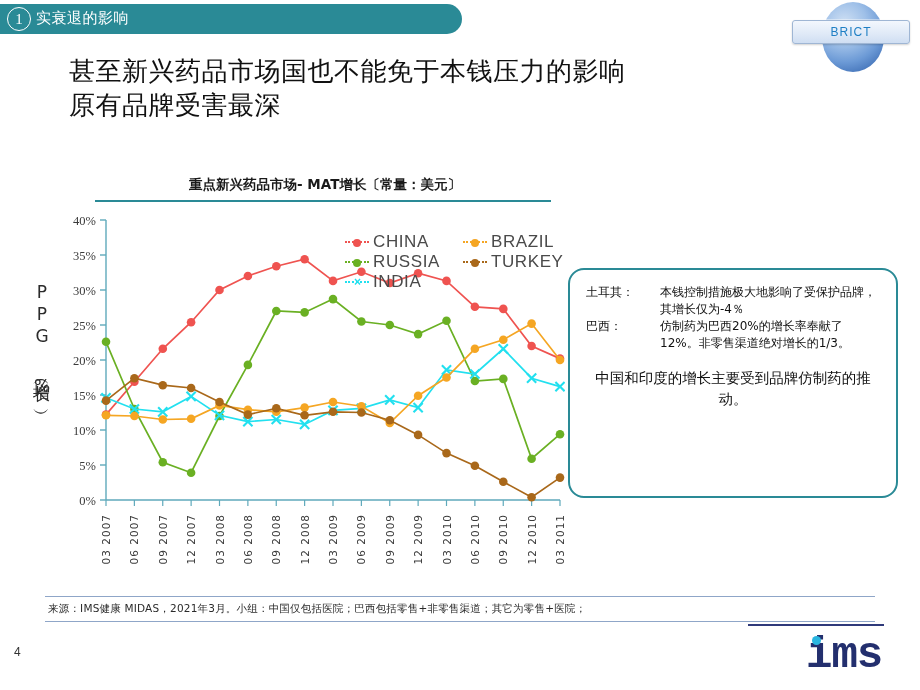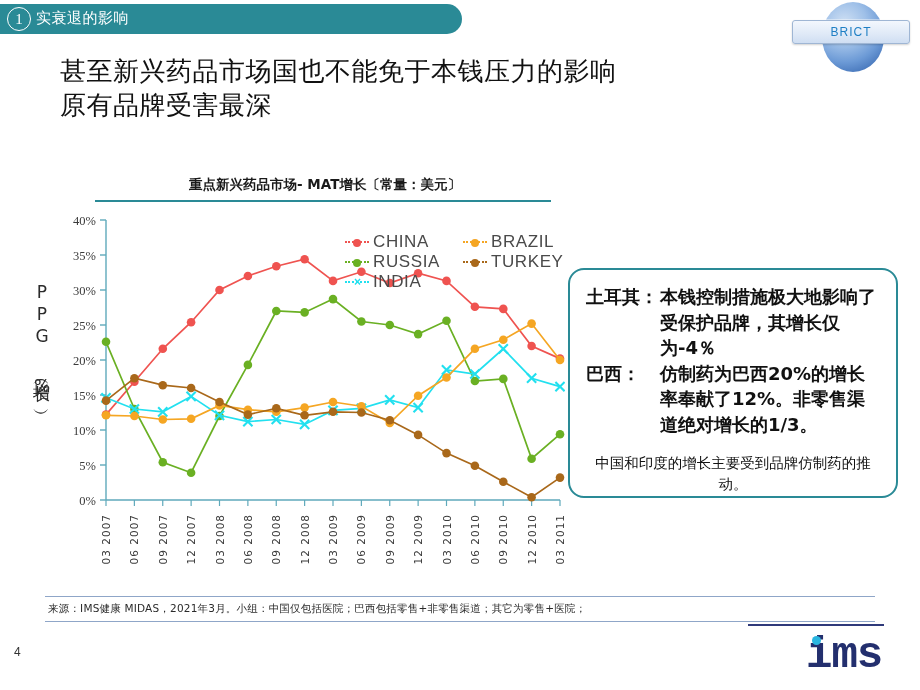--- a/index.html
+++ b/index.html
@@ -53,21 +53,21 @@
     width: 118px; height: 24px;
     background: linear-gradient(180deg,#f3f7fd 0%, #dfe9f7 60%, #cfdef2 100%);
     border: 1px solid #9fb6d4; border-radius: 3px;
     display: flex; align-items: center; justify-content: center;
     box-shadow: 0 1px 2px rgba(0,0,0,.18);
   }
   .brict-label { color: #1f7fc4; font-size: 12px; letter-spacing: 1px; }
 
   
   .slide-title {
-    position: absolute; left: 60px; top: 54px; width: 800px;
+    position: absolute; left: 69px; top: 54px; width: 800px;
     font-family: "DejaVu Sans", sans-serif;
     font-size: 26px; line-height: 1.32; color: #111111;
     letter-spacing: 0.5px;
   }
 
   
   .chart-title {
     position: absolute; left: 90px; top: 176px; width: 470px;
     text-align: center; font-size: 13.5px; font-weight: bold;
     color: #1a1a1a; font-family: "DejaVu Sans", sans-serif;
@@ -112,21 +112,21 @@
   .leg-text { font-size: 17px; color: #4a4a4a; letter-spacing: .6px; }
 
   
   .callout {
     position: absolute; left: 568px; top: 268px;
     width: 330px; height: 230px;
     border: 2px solid #2a8a96; border-radius: 16px;
     background: #ffffff;
     padding: 14px 16px 10px 16px;
   }
-  .co-row { display: flex; font-size: 18px; line-height: 1.42; color: #111; font-family:"DejaVu Sans",sans-serif;font-weight:bold;}
+  .co-row { display: flex; font-size: 12px; line-height: 1.42; color: #111; font-family:"DejaVu Sans",sans-serif;}
   .co-label { width: 74px; flex: 0 0 74px; }
   .co-body { flex: 1; }
   .co-para {
     margin-top: 16px; font-size: 14.5px; line-height: 1.42; color: #111;
     text-align: center; font-family:"DejaVu Sans",sans-serif;
   }
 
   
   .footer-rule {
     position: absolute; left: 45px; top: 596px; width: 830px; height: 1px; background: #8fa6c8;

